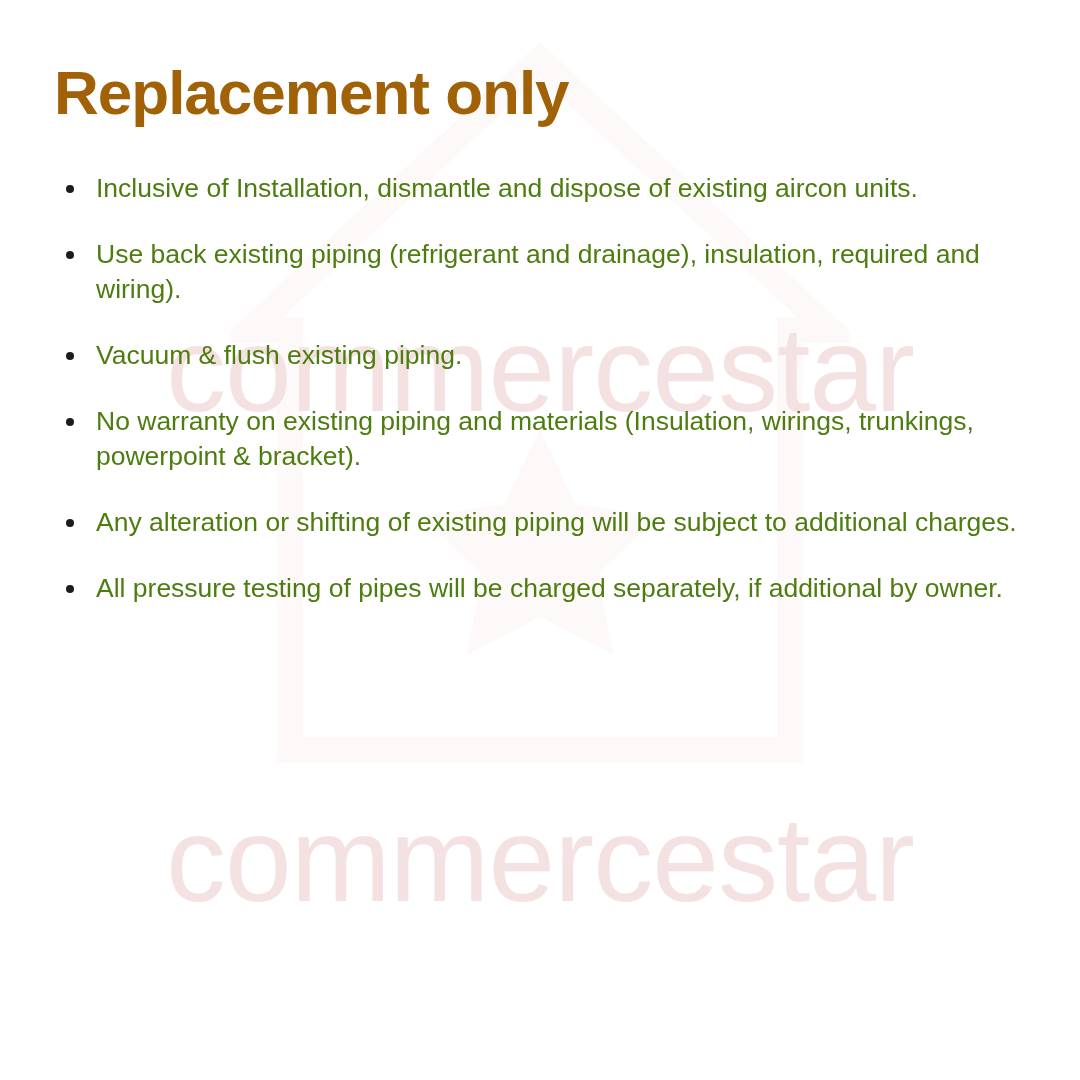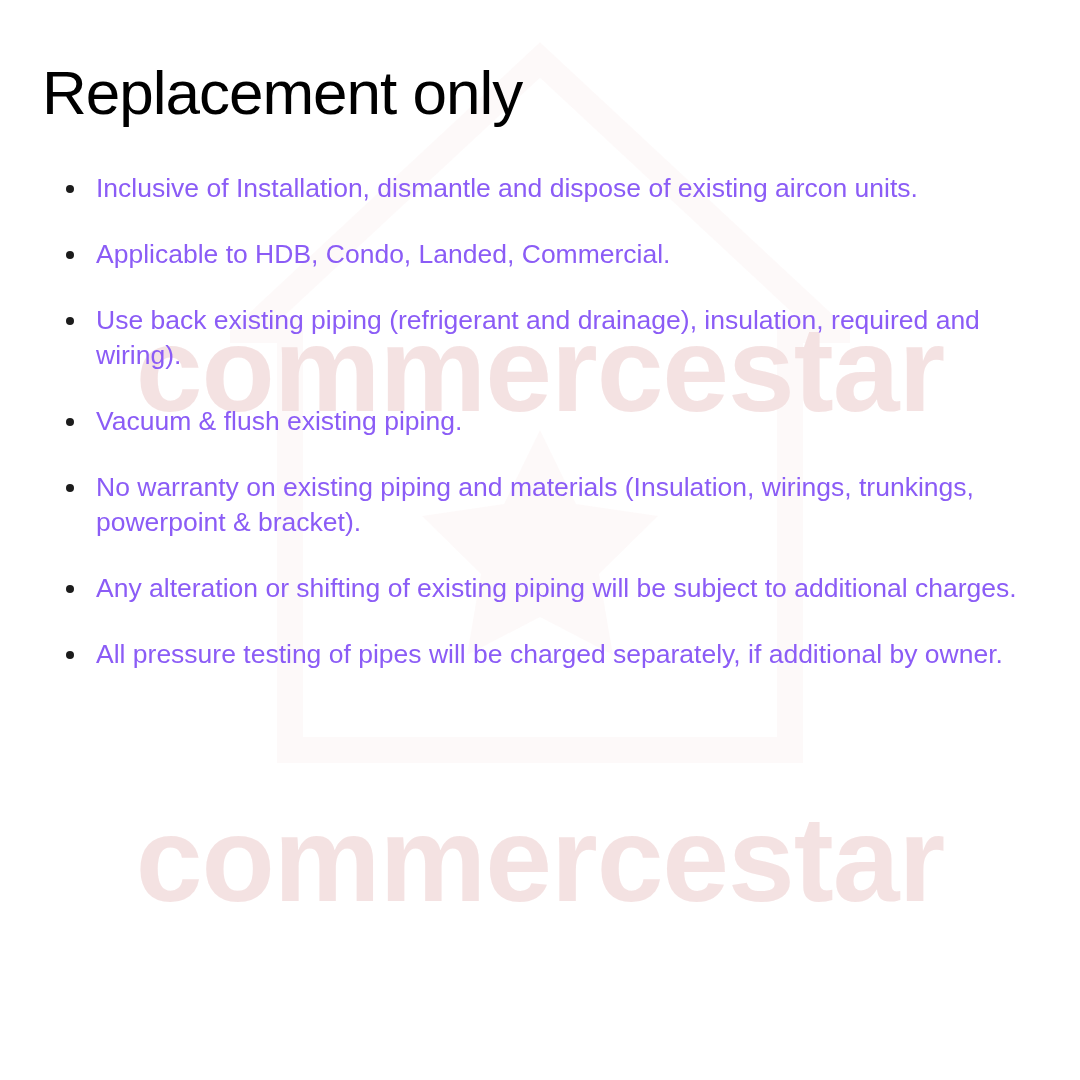--- a/index.html
+++ b/index.html
@@ -35,54 +35,54 @@
     height: 760px;
     opacity: 0.20;
   }
   .watermark-text {
     position: absolute;
     left: 50%;
     transform: translateX(-50%);
     width: 1000px;
     text-align: center;
     font-size: 120px;
-    font-weight: 700;
+    font-weight: 400;
     letter-spacing: -1px;
     color: #f3dede;
     opacity: 0.85;
     white-space: nowrap;
   }
   .wm-top { top: 300px; }
   .wm-bottom { top: 790px; }
 
   
   .page {
     position: relative;
     z-index: 2;
     padding: 60px 46px 0 38px;
     box-sizing: border-box;
   }
 
   .title {
-    color: #000000;
+    color: #a16207;
     font-size: 62px;
-    font-weight: 400;
+    font-weight: 700;
     letter-spacing: -1px;
-    margin: 0 0 46px 4px;
+    margin: 0 0 46px 16px;
     line-height: 1.05;
   }
 
   ul.bullets {
     list-style: none;
     margin: 0;
     padding: 0 0 0 22px;
   }
   ul.bullets li {
     position: relative;
-    color: #8b5cf6;
+    color: #4d7c0f;
     font-size: 26.5px;
     line-height: 1.32;
     margin: 0 0 31px 0;
     padding-left: 36px;
     max-width: 1000px;
   }
   ul.bullets li::before {
     content: "";
     position: absolute;
     left: 6px;
@@ -103,20 +103,19 @@
   </svg>
   <div class="watermark-text wm-top">commercestar</div>
   <div class="watermark-text wm-bottom">commercestar</div>
 </div>
 
 <div class="page">
   <h1 class="title">Replacement only</h1>
 
   <ul class="bullets">
     <li>Inclusive of Installation, dismantle and dispose of existing aircon units.</li>
-    <li>Applicable to HDB, Condo, Landed, Commercial.</li>
     <li>Use back existing piping (refrigerant and drainage), insulation, required and wiring).</li>
     <li>Vacuum &amp; flush existing piping.</li>
     <li>No warranty on existing piping and materials (Insulation, wirings, trunkings, powerpoint &amp; bracket).</li>
     <li>Any alteration or shifting of existing piping will be subject to additional charges.</li>
     <li>All pressure testing of pipes will be charged separately, if additional by owner.</li>
   </ul>
 </div>
 
 </body></html>

